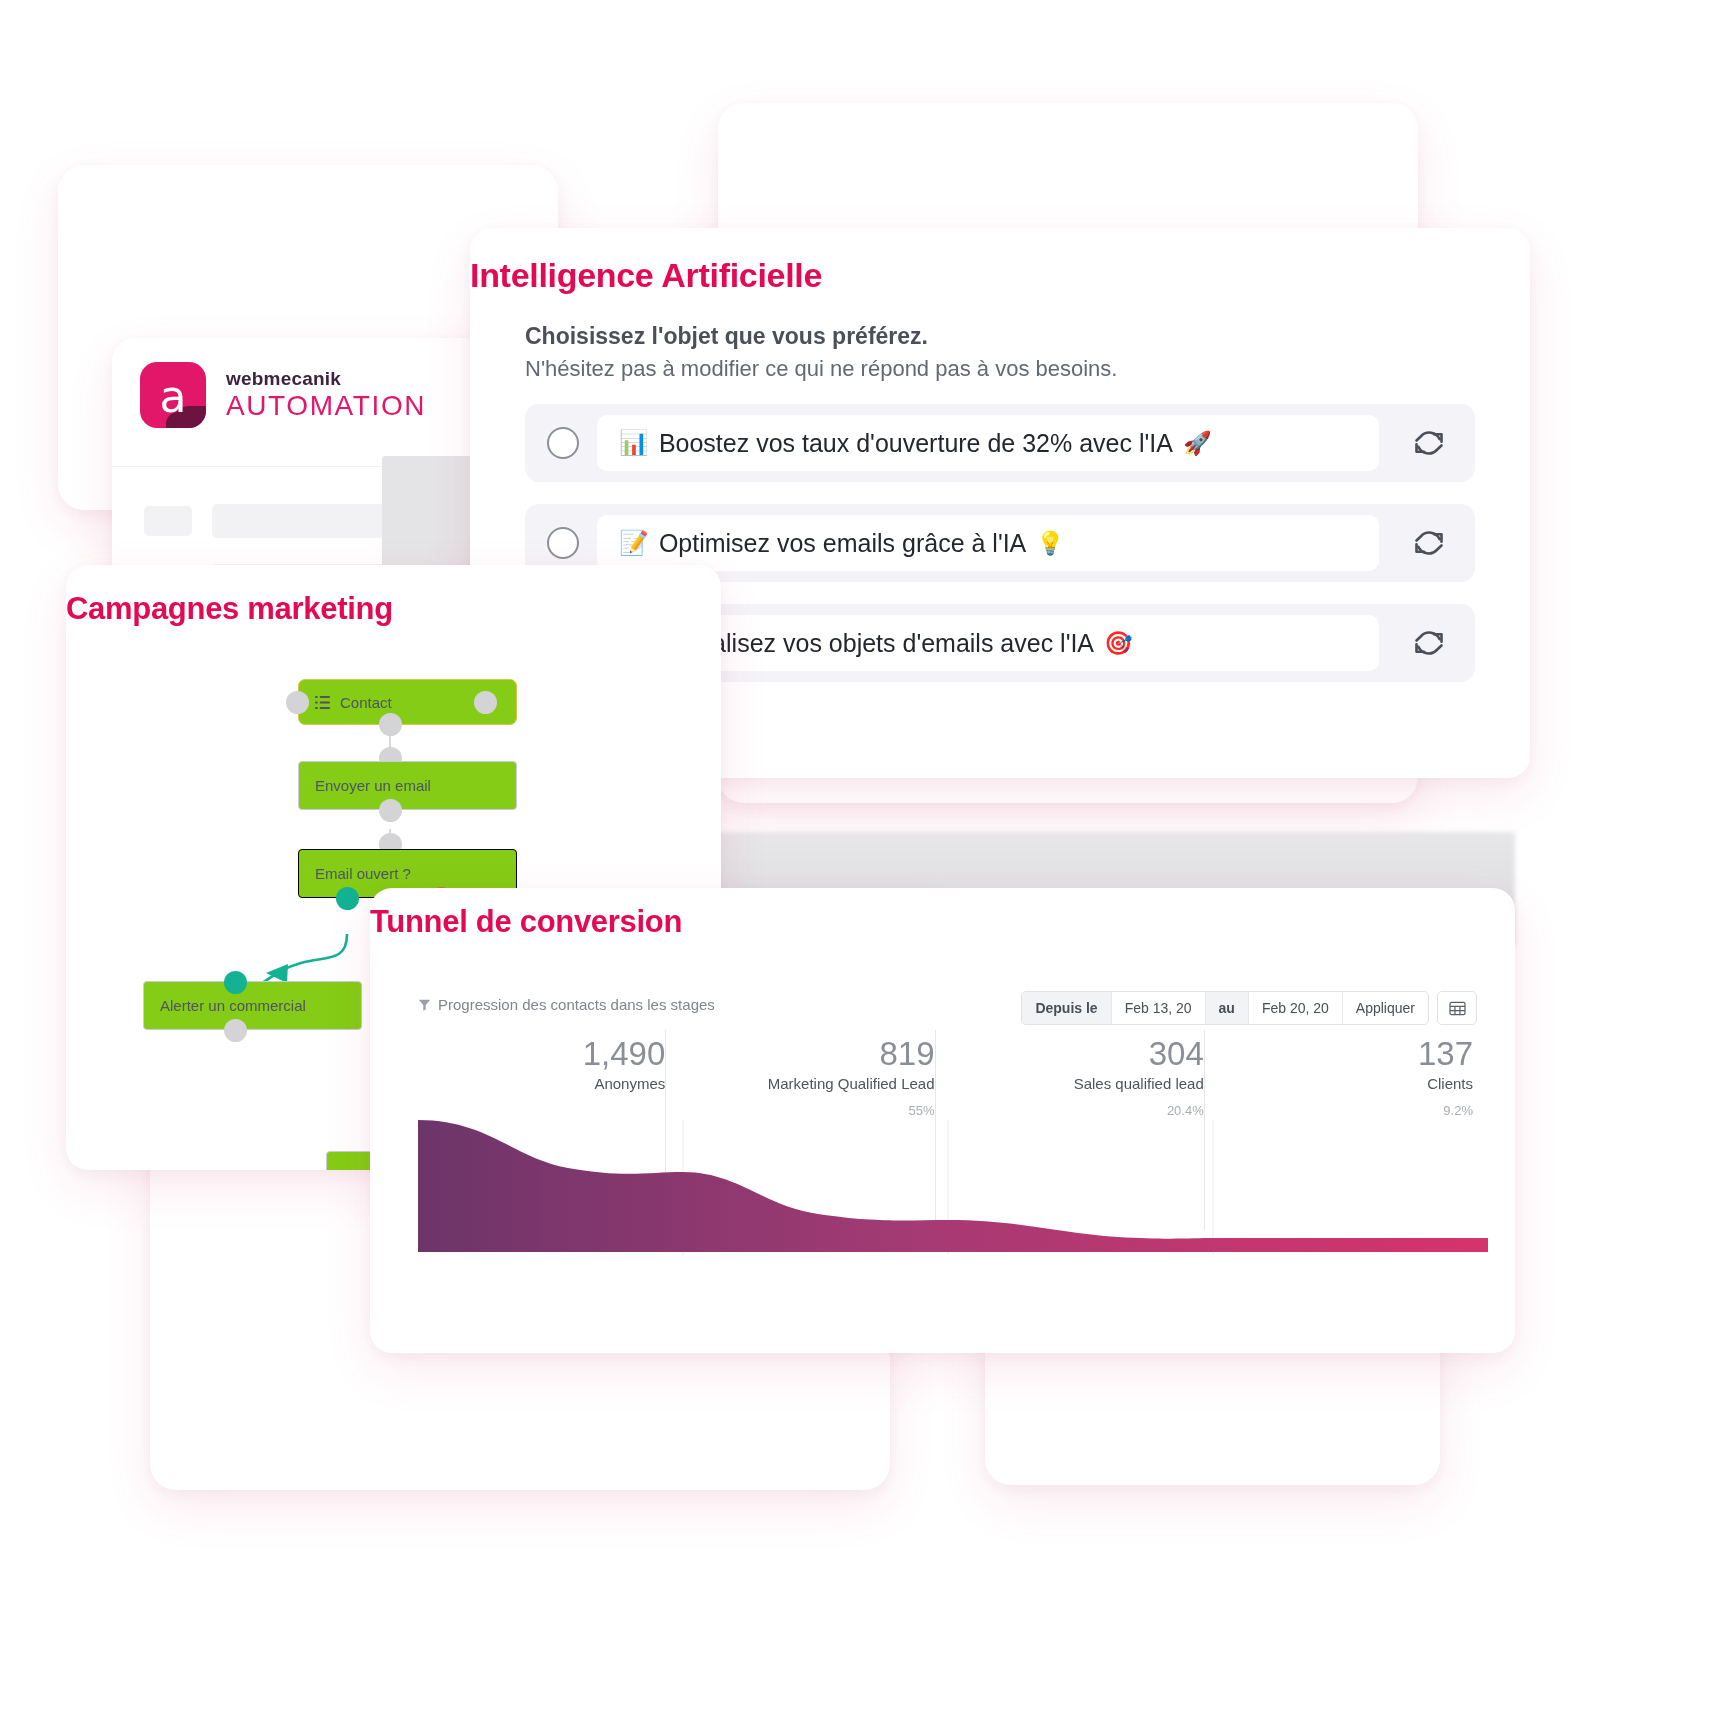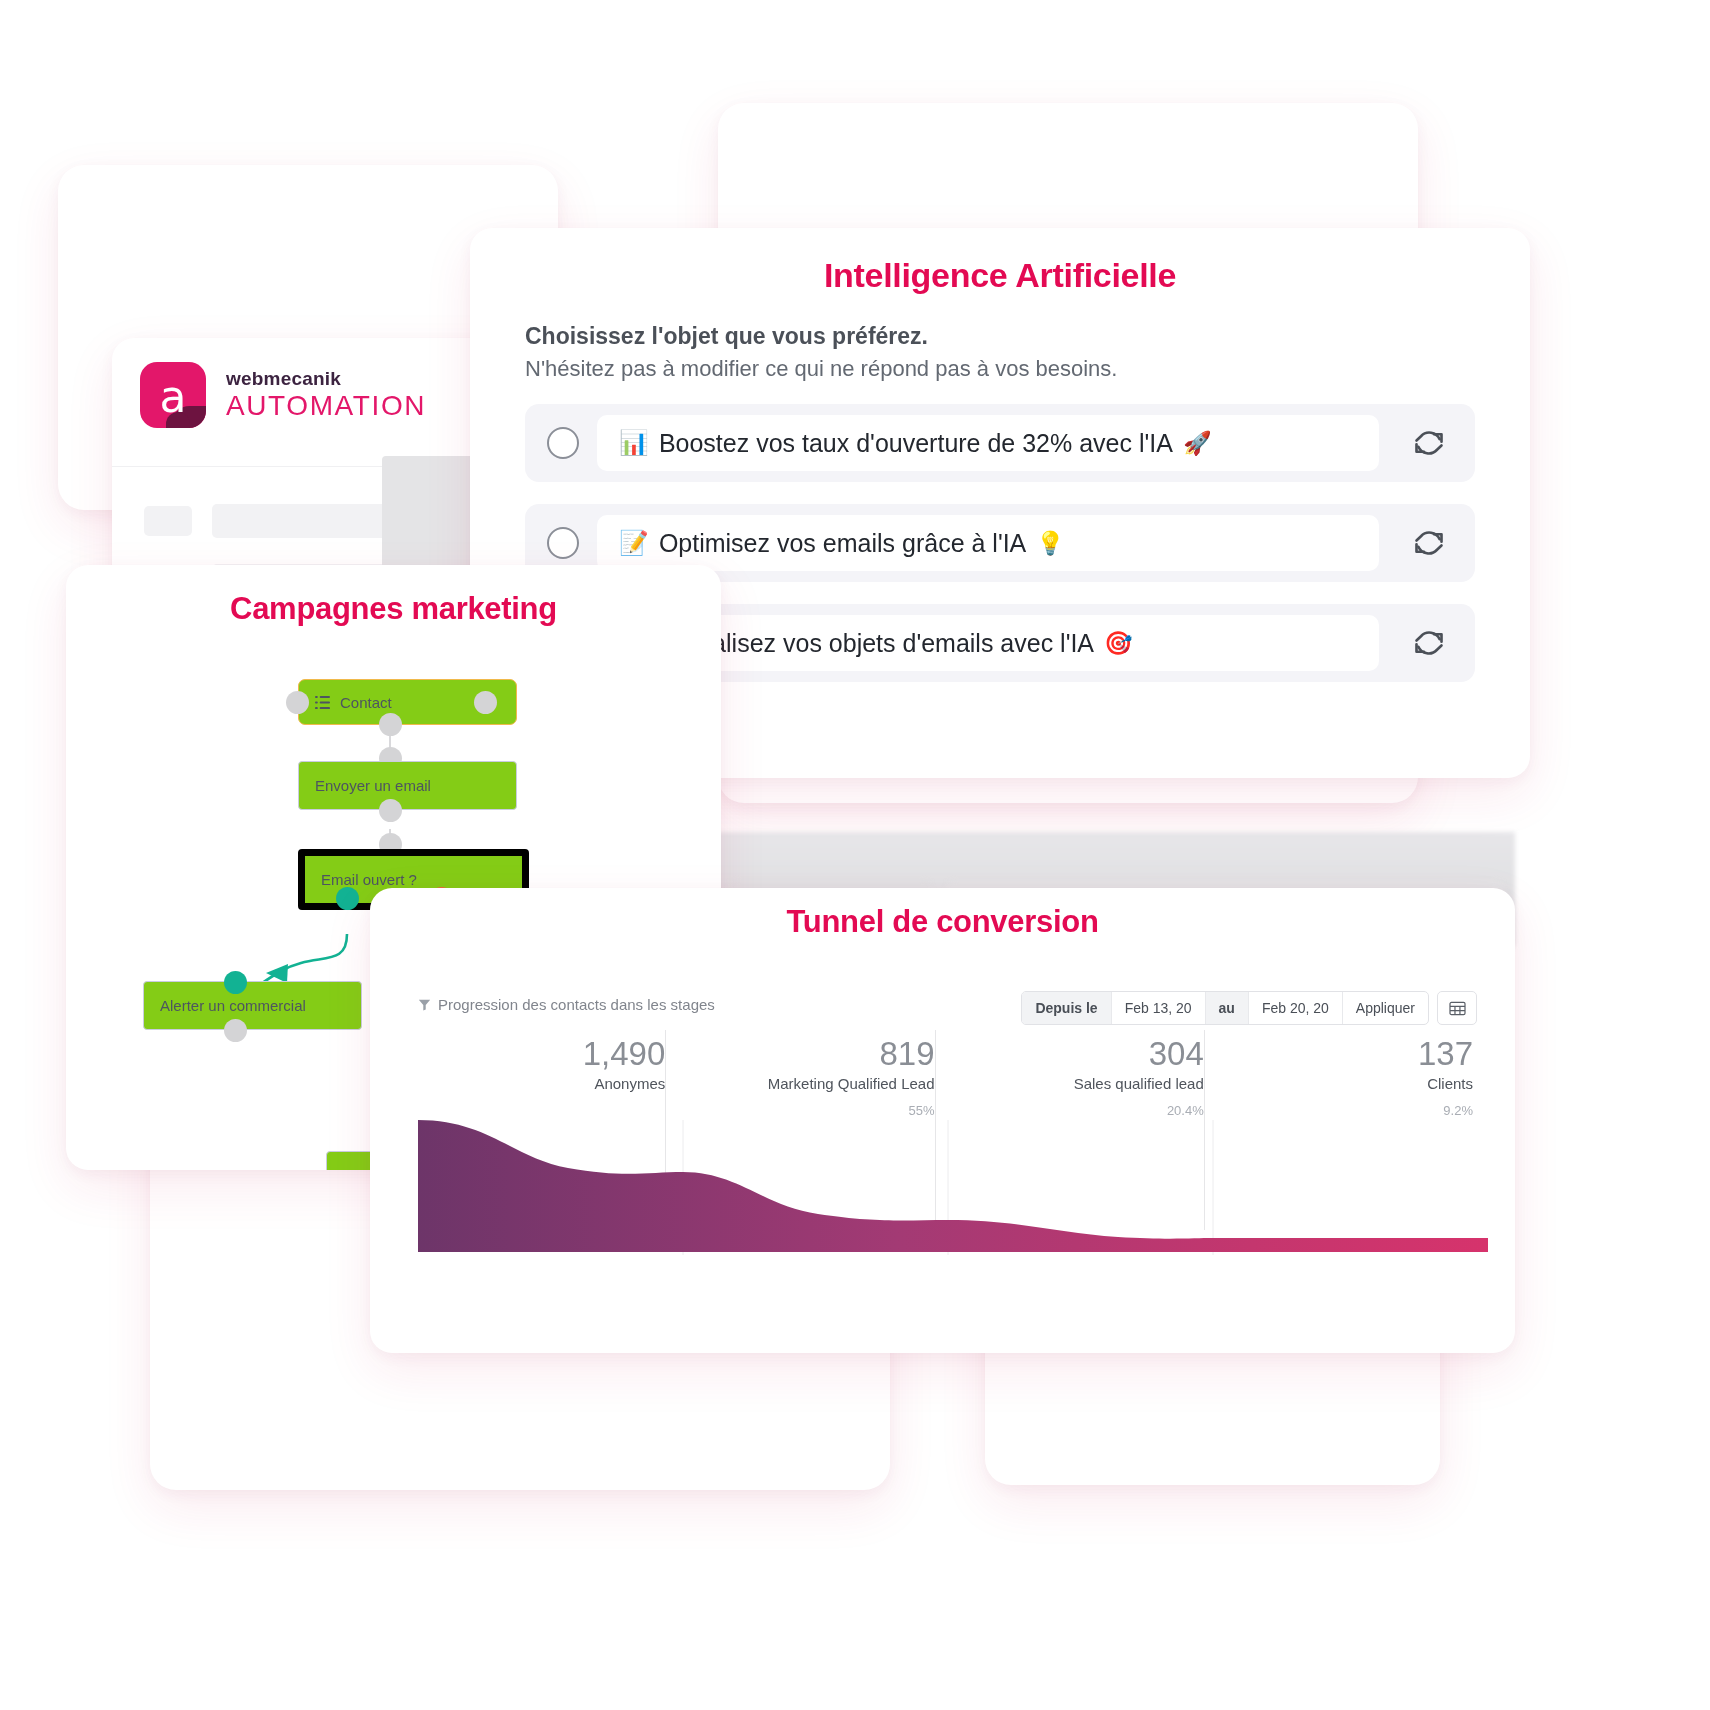--- a/index.html
+++ b/index.html
@@ -58,21 +58,21 @@
     position:absolute;left:705px;top:832px;width:810px;height:120px;
     background:linear-gradient(180deg,#e7e6e9 0%, #dfe0e2 60%, #e3e3e5 100%);
     filter:blur(2px);border-radius:0 0 10px 10px;
   }
   #grey-blk1{position:absolute;left:728px;top:880px;width:205px;height:80px;background:#e0e0e2;border-radius:10px 10px 0 0;filter:blur(2px);}
   #grey-blk2{position:absolute;left:945px;top:880px;width:560px;height:80px;background:#e2e2e4;border-radius:10px 10px 0 0;filter:blur(2px);}
 
   
   #ai-card{left:470px;top:228px;width:1060px;height:550px;border-radius:22px;overflow:hidden;}
   .card-title{
-    text-align:center;color:#e30a53;font-weight:bold;letter-spacing:-.3px;
+    text-align:left;color:#e30a53;font-weight:bold;letter-spacing:-.3px;
   }
   #ai-card .card-title{font-size:34px;padding-top:28px;}
   .ai-body{padding:28px 55px 0 55px;}
   .ai-q{font-size:23px;font-weight:bold;color:#4b5058;margin:0 0 6px 0;}
   .ai-sub{font-size:22px;color:#636972;margin:0;font-weight:400;}
   .opt-wrap{
     margin-top:22px;background:#f4f4f8;border-radius:14px;
     height:78px;display:flex;align-items:center;padding:0 14px 0 22px;gap:18px;
   }
   .radio{
@@ -91,21 +91,21 @@
 
   
   #campaign-card{left:66px;top:565px;width:655px;height:605px;border-radius:22px;overflow:hidden;}
   #campaign-card .card-title{font-size:31px;padding-top:26px;}
   .flow{position:relative;margin-top:24px;height:430px;}
   .node{
     position:absolute;background:#84cc16;border:1px solid #c9cce0;border-radius:4px;
     display:flex;align-items:center;padding:0 16px;font-size:15px;color:#4d5560;
   }
   .node.trigger{border:1px solid #f0b94b;border-radius:7px;}
-  .node.decision{border:7px solid #000000;}
+  .node.decision{border:1px solid #000000;}
   .dot{position:absolute;border-radius:50%;}
   .dot-grey{background:#d4d4d6;}
   .dot-g{background:#12b293;}
   .dot-o{background:#f1623c;}
   .list-icon{display:inline-block;margin-right:10px;line-height:0;}
   .chip{
     position:absolute;background:#fff;border:1px solid #9b9ea6;border-radius:14px;
     font-size:14px;color:#4d5560;padding:5px 12px;white-space:nowrap;
   }
 

